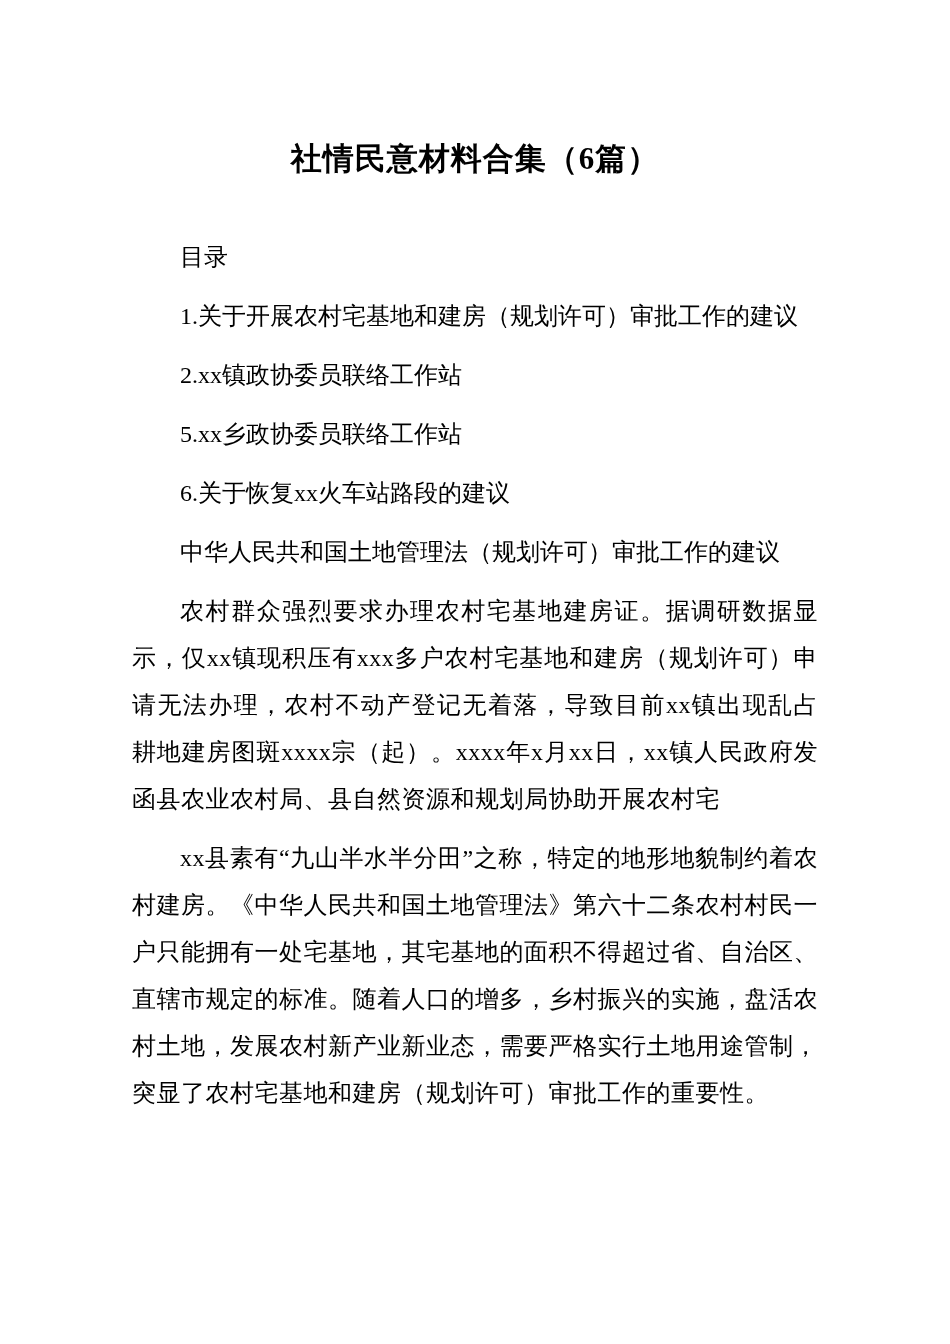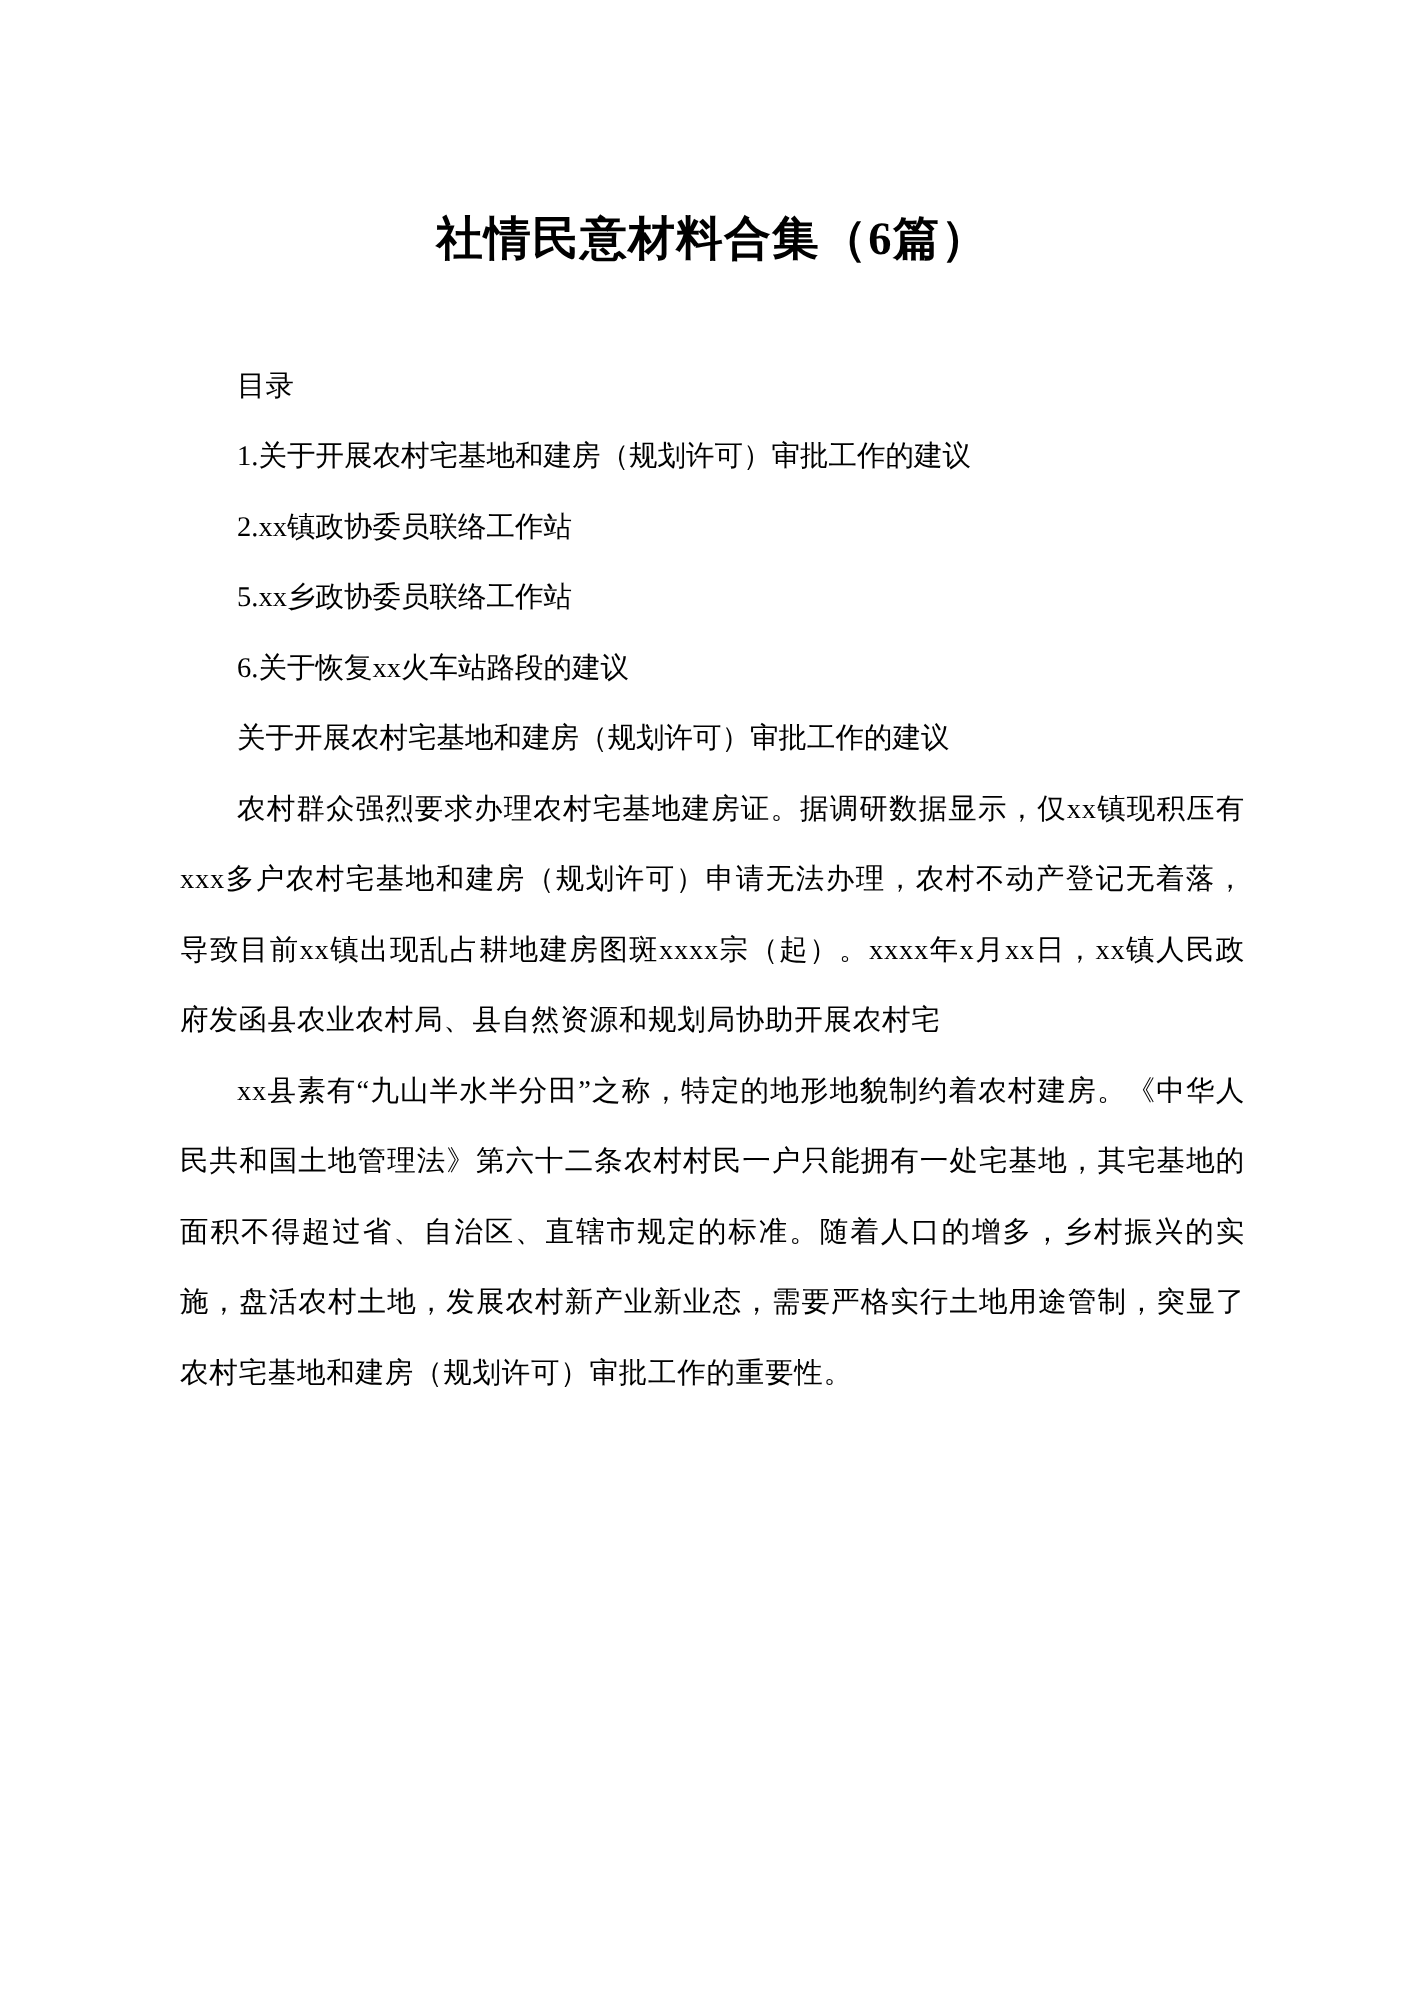--- a/index.html
+++ b/index.html
@@ -24,24 +24,24 @@
   }
   .doc-title {
     margin: 0 0 54px 0;
     text-align: center;
     font-size: 31px;
     font-weight: bold;
     line-height: 42px;
     letter-spacing: 1px;
   }
   .body-line {
-    font-size: 19px;
+    font-size: 24px;
     line-height: 47px;
     text-align: justify;
-    margin: 0;
+    margin: 12px;
   }
   .indent-2 {
     text-indent: 2em;
     font-family: Liberation Serif, serif;
   }
   .toc-label {
     text-indent: 2em;
   }
   .paragraph {
     text-indent: 2em;
@@ -60,19 +60,19 @@
   <div class="body-line indent-2 toc-item">1.关于开展农村宅基地和建房（规划许可）审批工作的建议</div>
 
   <div class="body-line indent-2 toc-item">2.xx镇政协委员联络工作站</div>
 
 
   <div class="body-line indent-2 toc-item">5.xx乡政协委员联络工作站</div>
 
   <div class="body-line indent-2 toc-item">6.关于恢复xx火车站路段的建议</div>
 
 
-  <div class="body-line indent-2">关于开展农村宅基地和建房（规划许可）审批工作的建议</div>
+  <div class="body-line indent-2">中华人民共和国土地管理法（规划许可）审批工作的建议</div>
 
   <p class="body-line paragraph">农村群众强烈要求办理农村宅基地建房证。据调研数据显示，仅xx镇现积压有xxx多户农村宅基地和建房（规划许可）申请无法办理，农村不动产登记无着落，导致目前xx镇出现乱占耕地建房图斑xxxx宗（起）。xxxx年x月xx日，xx镇人民政府发函县农业农村局、县自然资源和规划局协助开展农村宅</p>
 
   <p class="body-line paragraph">xx县素有“九山半水半分田”之称，特定的地形地貌制约着农村建房。《中华人民共和国土地管理法》第六十二条农村村民一户只能拥有一处宅基地，其宅基地的面积不得超过省、自治区、直辖市规定的标准。随着人口的增多，乡村振兴的实施，盘活农村土地，发展农村新产业新业态，需要严格实行土地用途管制，突显了农村宅基地和建房（规划许可）审批工作的重要性。</p>
 
 </div>
 
 </body></html>

